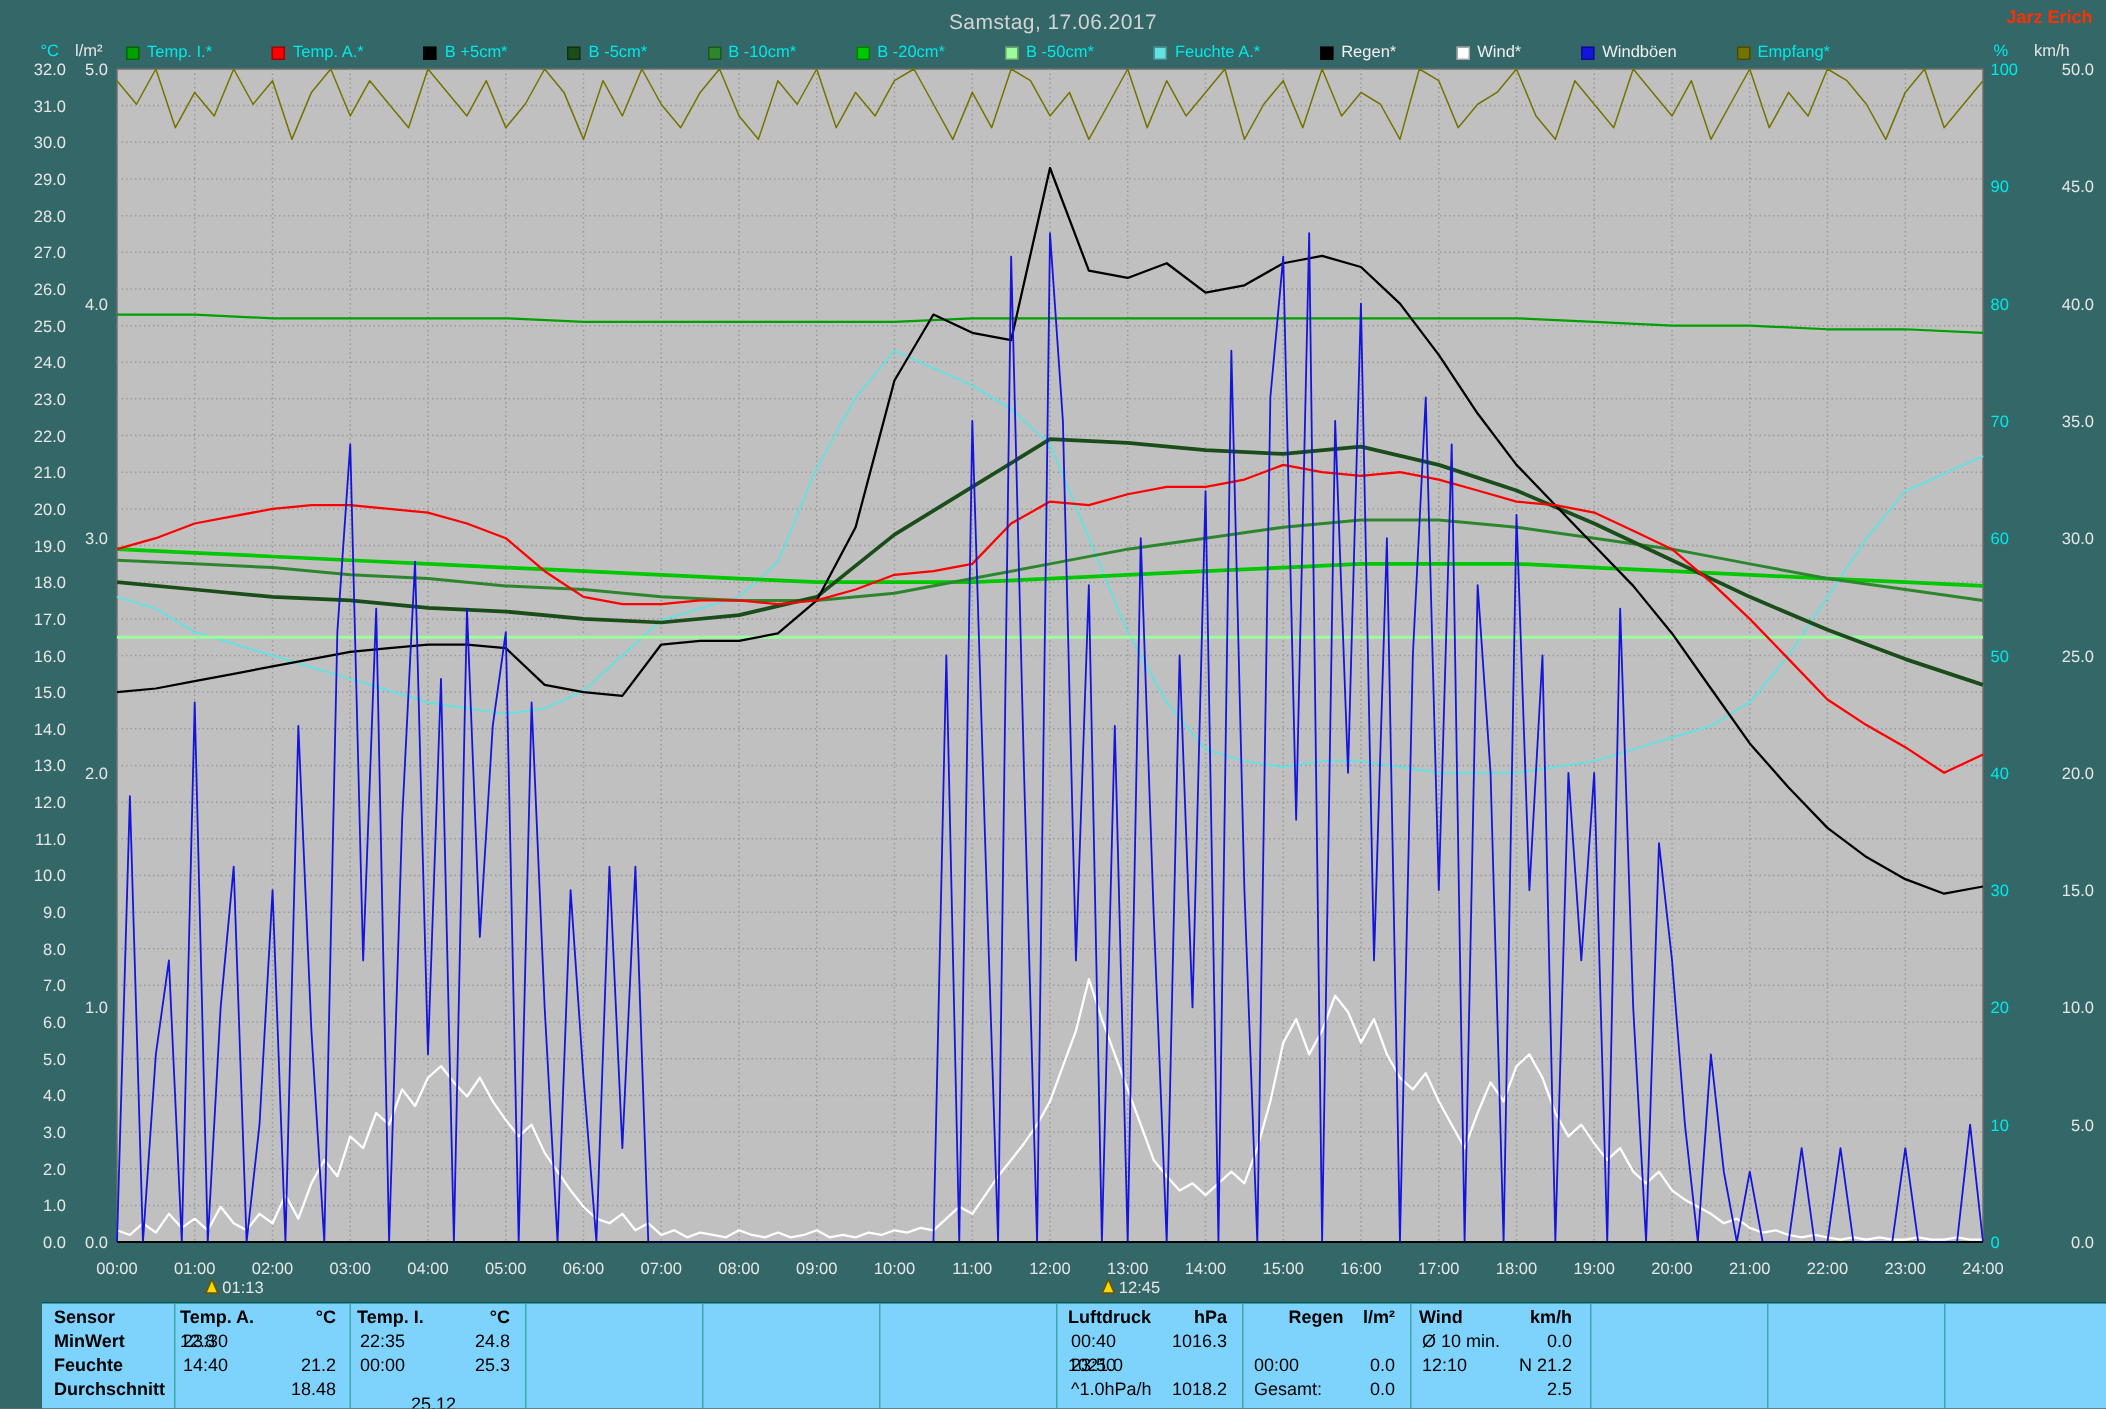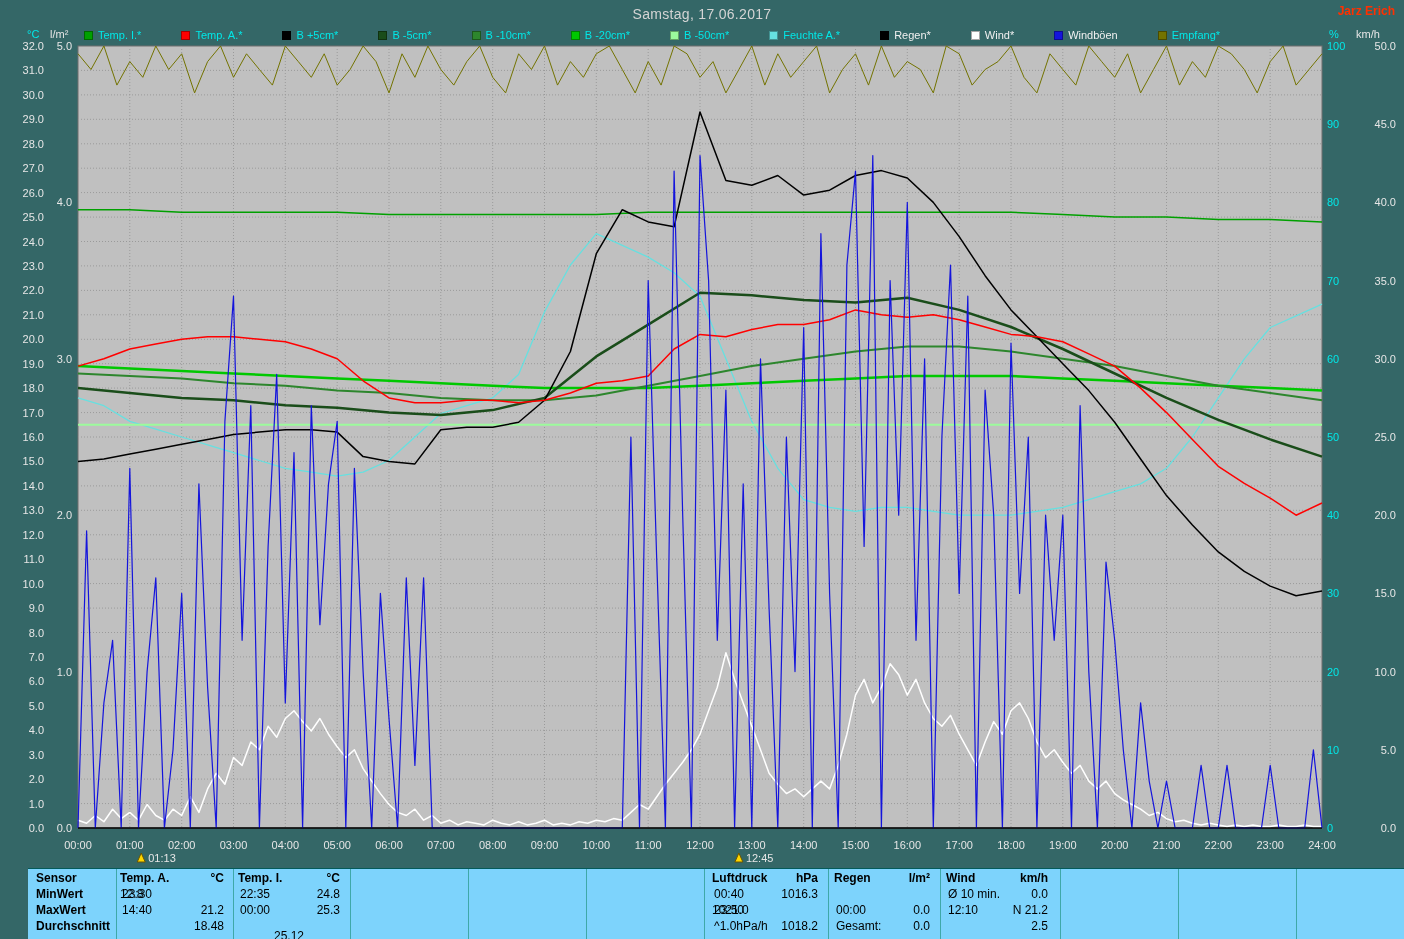--- a/index.html
+++ b/index.html
@@ -184,21 +184,21 @@
       <text x="1270.1666666666667" y="849" fill="#E6E6E6" text-anchor="middle">23:00</text>
       <text x="1322" y="849" fill="#E6E6E6" text-anchor="middle">24:00</text>
       <polygon points="137.23666666666668,862 145.23666666666668,862 141.23666666666668,853" fill="#FFD700" stroke="#6b5500"></polygon>
       <text x="148.23666666666668" y="862" fill="#E6E6E6" text-anchor="start">01:13</text>
       <polygon points="734.875,862 742.875,862 738.875,853" fill="#FFD700" stroke="#6b5500"></polygon>
       <text x="745.875" y="862" fill="#E6E6E6" text-anchor="start">12:45</text>
     </svg>
   <div id="stats" style="background: #7dd3fc; border-top: 1px solid rgb(4, 90, 90); margin-left: 28px;">
       <div class="st b" style="top: 3px; left: 8px;">Sensor</div>
       <div class="st b" style="top: 19px; left: 8px;">MinWert</div>
-      <div class="st b" style="top: 35px; left: 8px;">MaxWert</div>
+      <div class="st b" style="top: 35px; left: 8px;">Feuchte</div>
       <div class="st b" style="top: 51px; left: 8px;">Durchschnitt</div>
       <div class="st b" style="top: 3px; left: 92px;">Temp. A.</div>
       <div class="st b" style="top: 3px; left: 92px; width: 104px; text-align: right;">°C</div>
       <div class="st" style="top: 19px; left: 94px;">23:30</div>
       <div class="st" style="top: 19px; left: 92px; width: 104px; ">12.8</div>
       <div class="st" style="top: 35px; left: 94px;">14:40</div>
       <div class="st" style="top: 35px; left: 92px; width: 104px; text-align: right;">21.2</div>
       <div class="st" style="top: 51px; left: 92px; width: 104px; text-align: right;">18.48</div>
       <div class="st b" style="top: 3px; left: 210px;">Temp. I.</div>
       <div class="st b" style="top: 3px; left: 210px; width: 102px; text-align: right;">°C</div>
@@ -208,21 +208,21 @@
       <div class="st" style="top: 35px; left: 210px; width: 102px; text-align: right;">25.3</div>
       <div class="st" style="top: 61px; left: 210px; width: 102px; text-align: center;">25.12</div>
       <div class="st b" style="top: 3px; left: 684px;">Luftdruck</div>
       <div class="st b" style="top: 3px; left: 684px; width: 106px; text-align: right;">hPa</div>
       <div class="st" style="top: 19px; left: 686px;">00:40</div>
       <div class="st" style="top: 19px; left: 684px; width: 106px; text-align: right;">1016.3</div>
       <div class="st" style="top: 35px; left: 686px;">23:50</div>
       <div class="st" style="top: 35px; left: 684px; width: 106px; text-align: left;">1021.0</div>
       <div class="st" style="top: 51px; left: 686px;">^1.0hPa/h</div>
       <div class="st" style="top: 51px; left: 684px; width: 106px; text-align: right;">1018.2</div>
-      <div class="st b" style="top: 3px; left: 806px;">Regen</div>
+      <div class="st b" style="top: 3px; left: 831px;">Regen</div>
       <div class="st b" style="top: 3px; left: 806px; width: 96px; text-align: right;">l/m²</div>
       <div class="st" style="top: 35px; left: 808px;">00:00</div>
       <div class="st" style="top: 35px; left: 806px; width: 96px; text-align: right;">0.0</div>
       <div class="st" style="top: 51px; left: 808px;">Gesamt:</div>
       <div class="st" style="top: 51px; left: 806px; width: 96px; text-align: right;">0.0</div>
       <div class="st b" style="top: 3px; left: 918px;">Wind</div>
       <div class="st b" style="top: 3px; left: 918px; width: 102px; text-align: right;">km/h</div>
       <div class="st" style="top: 19px; left: 920px;">Ø 10 min.</div>
       <div class="st" style="top: 19px; left: 918px; width: 102px; text-align: right;">0.0</div>
       <div class="st" style="top: 35px; left: 920px;">12:10</div>

